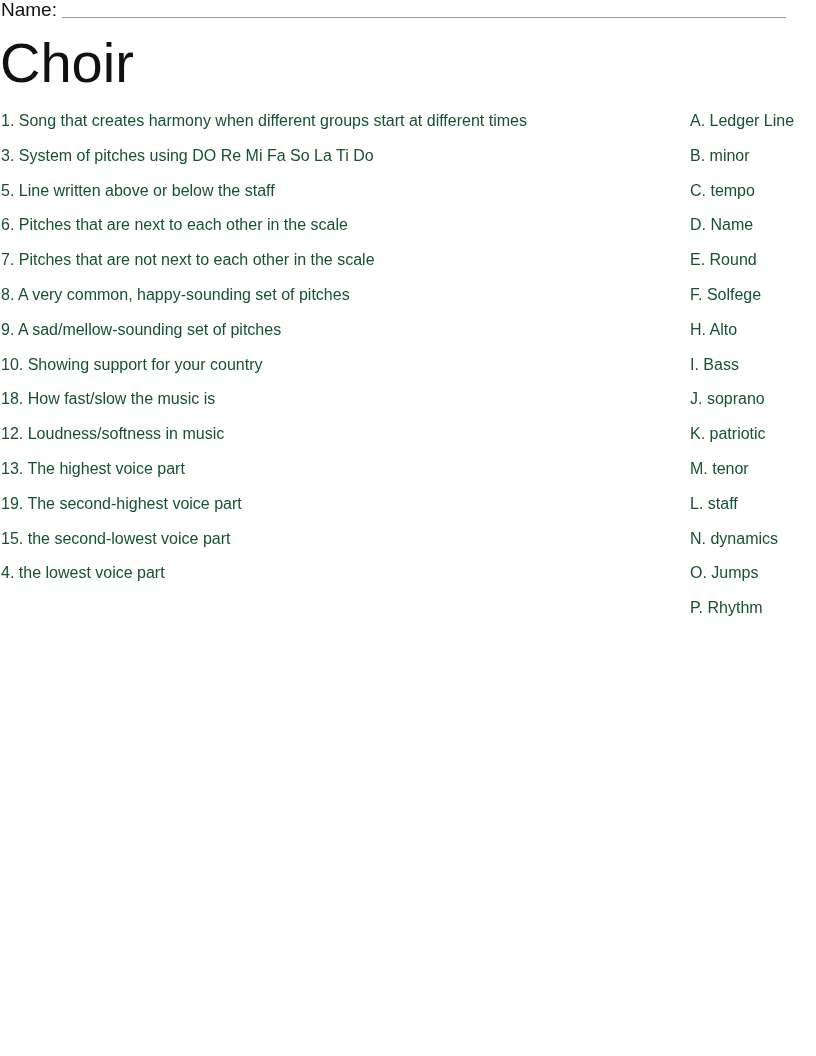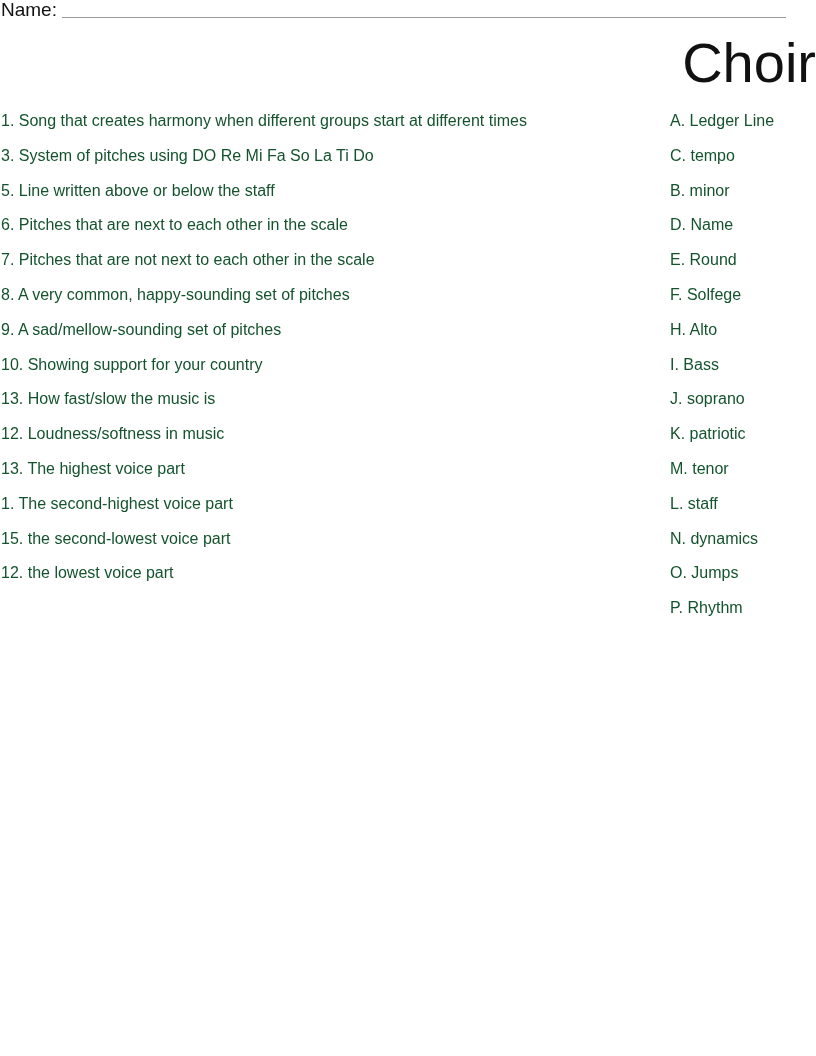--- a/index.html
+++ b/index.html
@@ -36,37 +36,37 @@
       top: 17px;
       width: 724px;
       height: 0;
       border-bottom: 1px solid #9a9a9a;
     }
     .title {
       position: absolute;
       left: 0;
       top: 30px;
       width: 816px;
-      text-align: right;
+      text-align: left;
       font-size: 56px;
       line-height: 66px;
       color: #111;
     }
     .questions {
       position: absolute;
       left: 1px;
       top: 111px;
       width: 660px;
       margin: 0;
       padding: 0;
       list-style: none;
     }
     .answers {
       position: absolute;
-      left: 670px;
+      left: 690px;
       top: 111px;
       width: 126px;
       margin: 0;
       padding: 0;
       list-style: none;
     }
     .row {
       height: 34.8px;
       font-size: 16px;
       line-height: 20px;
@@ -86,32 +86,32 @@
 
 <ol class="questions">
   <li class="row">1. Song that creates harmony when different groups start at different times</li>
   <li class="row">3. System of pitches using DO Re Mi Fa So La Ti Do</li>
   <li class="row">5. Line written above or below the staff</li>
   <li class="row">6. Pitches that are next to each other in the scale</li>
   <li class="row">7. Pitches that are not next to each other in the scale</li>
   <li class="row">8. A very common, happy-sounding set of pitches</li>
   <li class="row">9. A sad/mellow-sounding set of pitches</li>
   <li class="row">10. Showing support for your country</li>
-  <li class="row">13. How fast/slow the music is</li>
+  <li class="row">18. How fast/slow the music is</li>
   <li class="row">12. Loudness/softness in music</li>
   <li class="row">13. The highest voice part</li>
-  <li class="row">1. The second-highest voice part</li>
+  <li class="row">19. The second-highest voice part</li>
   <li class="row">15. the second-lowest voice part</li>
-  <li class="row">12. the lowest voice part</li>
+  <li class="row">4. the lowest voice part</li>
 </ol>
 
 <ul class="answers">
   <li class="row">A. Ledger Line</li>
+  <li class="row">B. minor</li>
   <li class="row">C. tempo</li>
-  <li class="row">B. minor</li>
   <li class="row">D. Name</li>
   <li class="row">E. Round</li>
   <li class="row">F. Solfege</li>
   <li class="row">H. Alto</li>
   <li class="row">I. Bass</li>
   <li class="row">J. soprano</li>
   <li class="row">K. patriotic</li>
   <li class="row">M. tenor</li>
   <li class="row">L. staff</li>
   <li class="row">N. dynamics</li>

